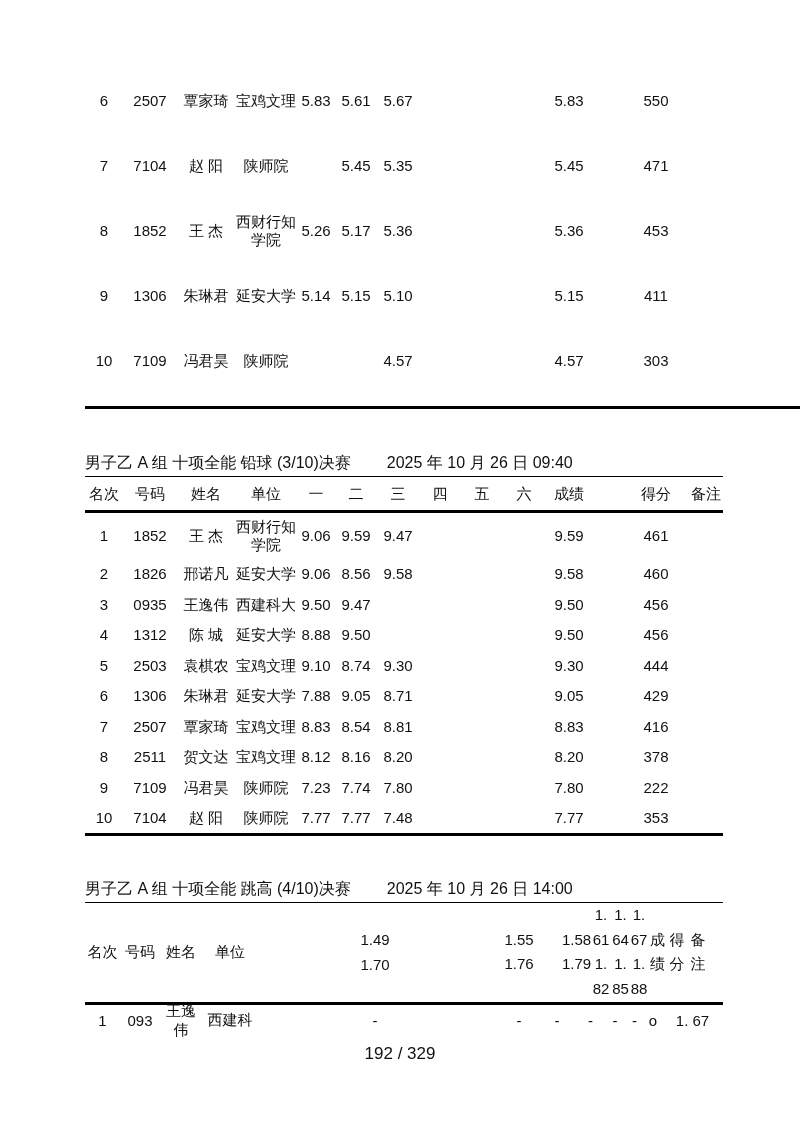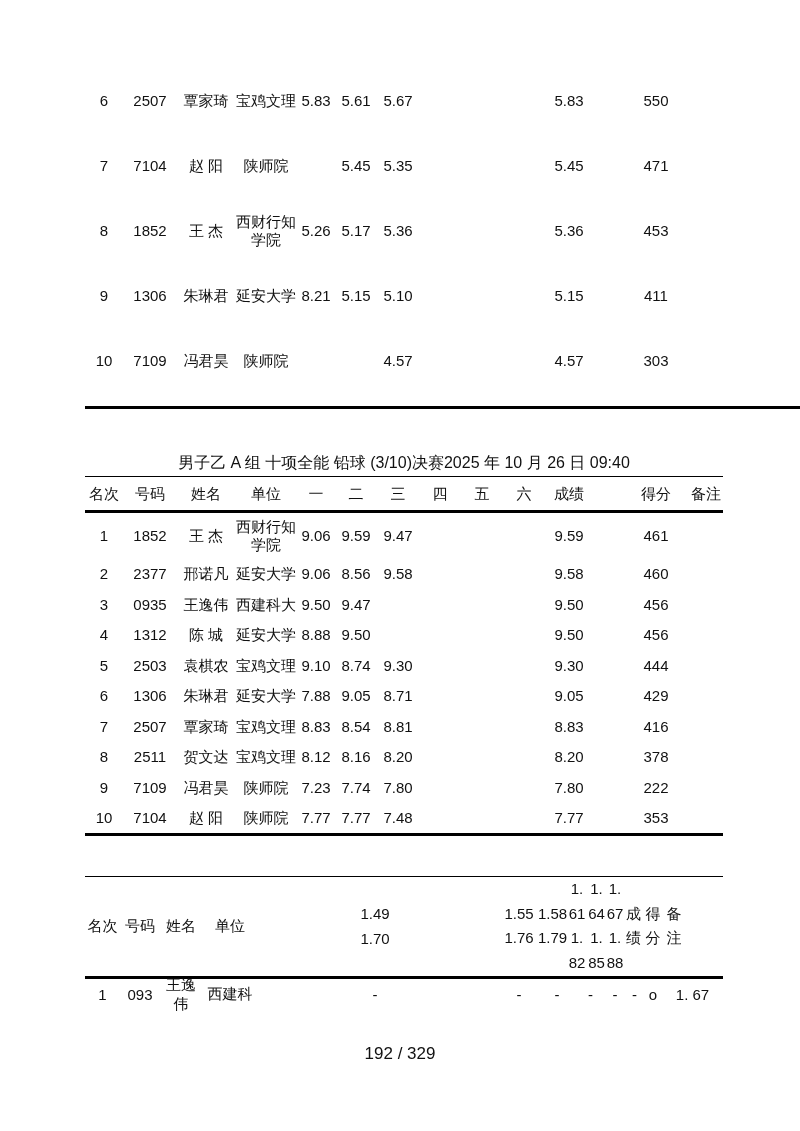--- a/index.html
+++ b/index.html
@@ -19,21 +19,21 @@
     display:grid;
     grid-template-columns:38px 54px 58px 62px 38px 42px 42px 42px 42px 42px 48px 30px 66px 34px;
     align-items:center;
   }
   .std-header { height:33px; font-size:15px; }
   .cell { text-align:center; font-size:15px; white-space:pre-line; line-height:18px; }
   .t1 .std-row { height:65px; }
   .s2 .std-row { height:30.5px; }
   .s2 .std-row:first-child { height:46px; }
 
-  .sec-title { display:flex; justify-content:center; align-items:center; height:26px; font-size:16px; }
+  .sec-title { display:flex; justify-content:flex-start; align-items:center; height:26px; font-size:16px;gap:36px; }
 
   
   .hj-header { display:flex; align-items:stretch; height:99px; font-size:15px; }
   .hj-label { display:flex; align-items:center; justify-content:center; }
   .stack { display:flex; flex-direction:column; }
   .stack .ln { height:24.5px; line-height:24.5px; text-align:center; }
   .hj-bar { display:flex; flex-direction:column; justify-content:center; text-align:center; }
   .hj-bar .ln { height:24.5px; line-height:24.5px; }
 
   .hj-row { display:flex; align-items:center; height:32px; font-size:15px; }
@@ -94,21 +94,21 @@
         <div class="cell">5.36</div>
         <div class="cell"></div>
         <div class="cell">453</div>
         <div class="cell"></div>
       </div>
       <div class="std-row">
         <div class="cell">9</div>
         <div class="cell">1306</div>
         <div class="cell">朱琳君</div>
         <div class="cell">延安大学</div>
-        <div class="cell">8.21</div>
+        <div class="cell">5.14</div>
         <div class="cell">5.15</div>
         <div class="cell">5.10</div>
         <div class="cell"></div>
         <div class="cell"></div>
         <div class="cell"></div>
         <div class="cell">5.15</div>
         <div class="cell"></div>
         <div class="cell">411</div>
         <div class="cell"></div>
       </div>
@@ -167,21 +167,21 @@
           <div class="cell"></div>
           <div class="cell"></div>
           <div class="cell"></div>
           <div class="cell">9.59</div>
           <div class="cell"></div>
           <div class="cell">461</div>
           <div class="cell"></div>
         </div>
         <div class="std-row">
           <div class="cell">2</div>
-          <div class="cell">2377</div>
+          <div class="cell">1826</div>
           <div class="cell">邢诺凡</div>
           <div class="cell">延安大学</div>
           <div class="cell">9.06</div>
           <div class="cell">8.56</div>
           <div class="cell">9.58</div>
           <div class="cell"></div>
           <div class="cell"></div>
           <div class="cell"></div>
           <div class="cell">9.58</div>
           <div class="cell"></div>
@@ -314,39 +314,43 @@
           <div class="cell">7.77</div>
           <div class="cell"></div>
           <div class="cell">353</div>
           <div class="cell"></div>
         </div>
       </div>
     <div class="rule thick"></div>
   </div>
 
   <div class="abs" style="top:876px;">
+    <div class="sec-title">
+      <span>男子乙 A 组 十项全能 跳高 (4/10)决赛</span>
+      <span>2025 年 10 月 26 日 14:00</span>
+    </div>
     <div class="rule thin"></div>
     <div class="hj-header" id="hjhead">
         <div class="hj-label" style="width: 35px;">名次</div>
         <div class="hj-label" style="width: 40px;">号码</div>
         <div class="hj-label" style="width: 42px;">姓名</div>
         <div class="hj-label" style="width: 56px;">单位</div>
         <div class="hj-label" style="width: 72px;"></div>
         <div class="hj-bar" style="width: 90px;">
           <div class="ln">1.49</div>
           <div class="ln">1.70</div>
         </div>
         <div class="hj-label" style="width: 80px;"></div>
         <div class="stack" style="width: 38px;">
           <div class="ln"></div>
           <div class="ln">1.55</div>
           <div class="ln">1.76</div>
           <div class="ln"></div>
         </div>
-        <div class="stack" style="width: 29px;">
+        <div class="stack" style="width: 29px; margin-left: 24px;">
           <div class="ln"></div>
           <div class="ln">1.58</div>
           <div class="ln">1.79</div>
           <div class="ln"></div>
         </div>
         <div class="stack" style="width: 20px;">
           <div class="ln">1.</div>
           <div class="ln">61</div>
           <div class="ln">1.</div>
           <div class="ln">82</div>

